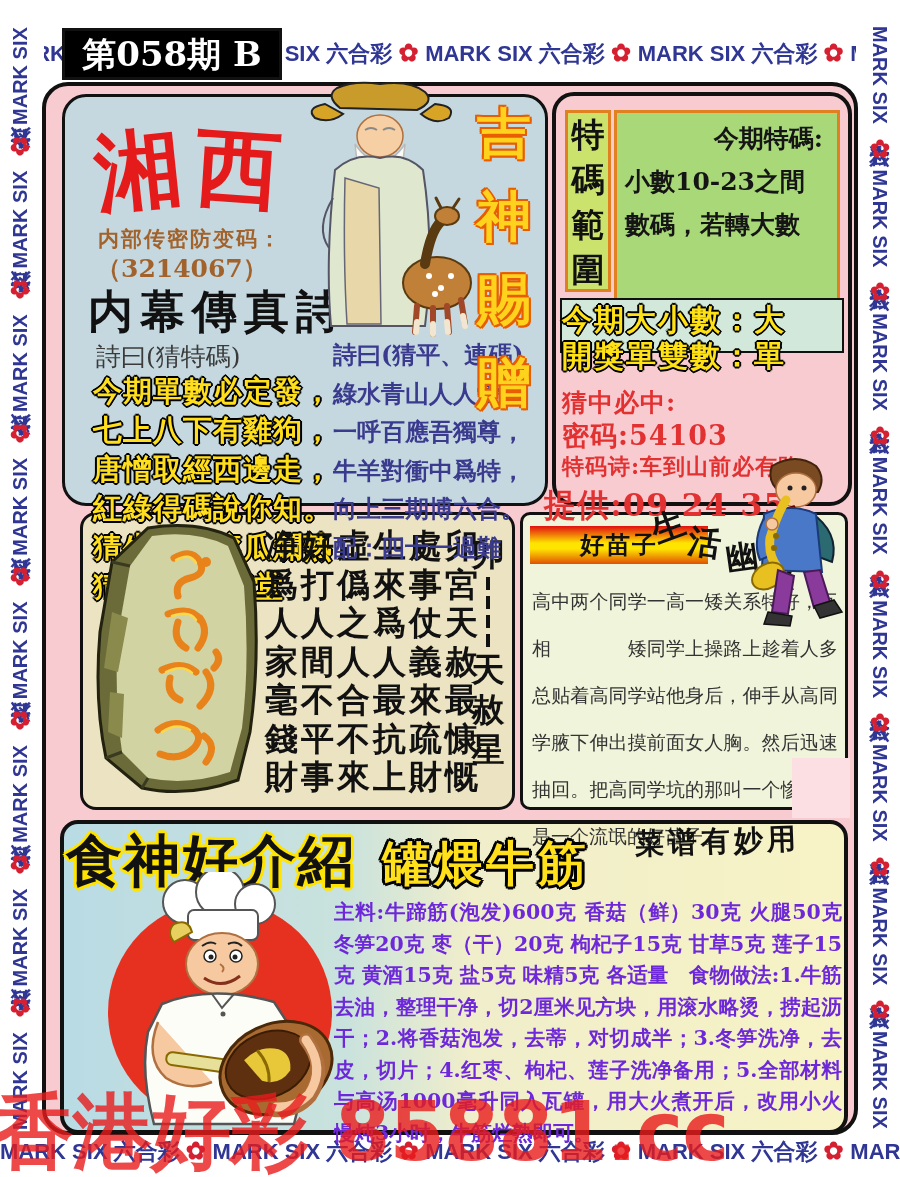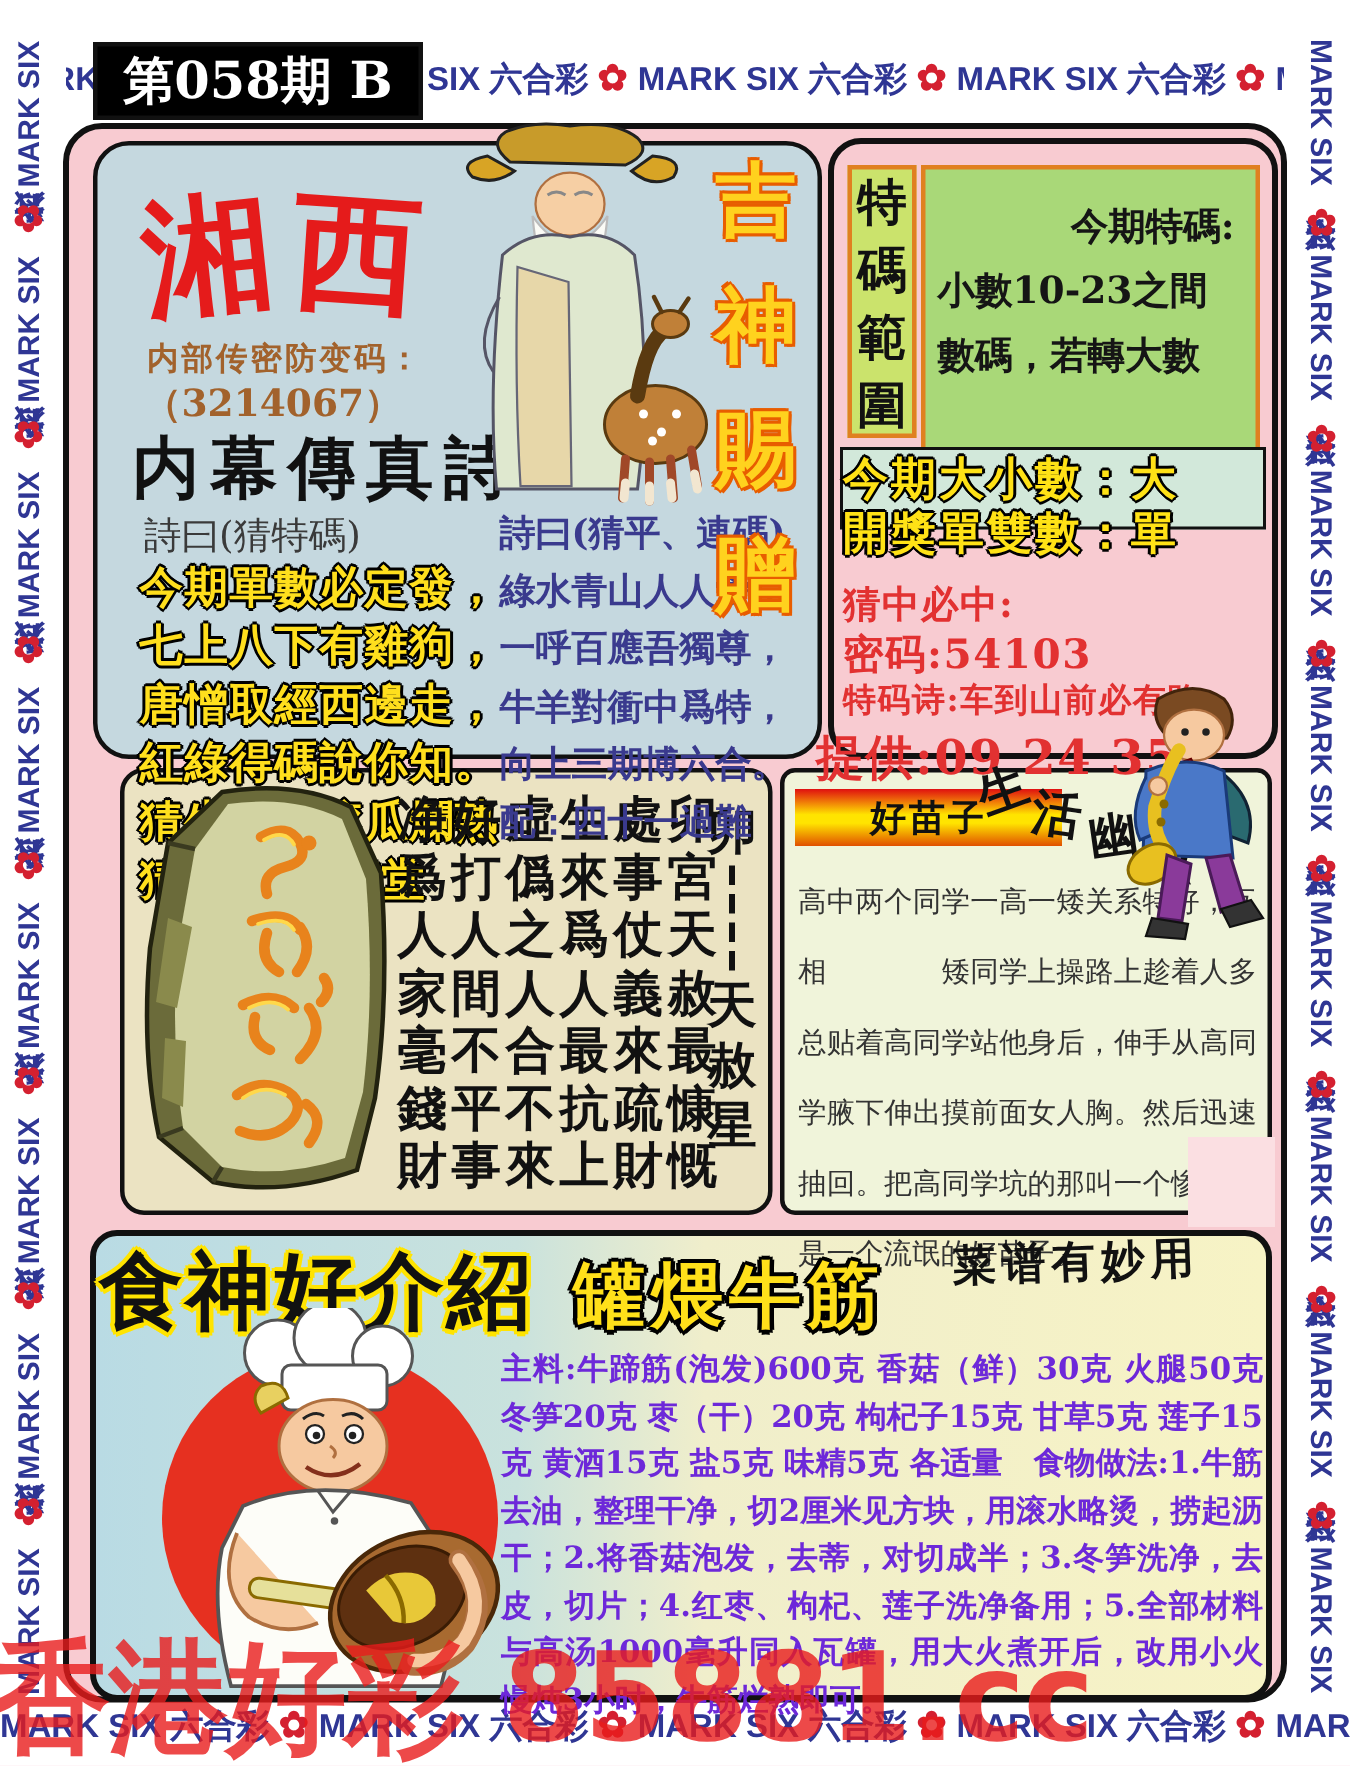--- a/index.html
+++ b/index.html
@@ -56,21 +56,21 @@
   .blessing{left:464px;top:98px;width:80px;z-index:4;display:flex;flex-direction:column;align-items:center;
             gap:10px;font-size:54px;font-weight:900;color:#ffd21e;font-family:"DejaVu Serif",serif;
             text-shadow:-2px 0 #e85d00,2px 0 #e85d00,0 -2px #e85d00,0 2px #e85d00,2px 2px #e85d00,-2px -2px #e85d00;}
   .god-art{left:285px;top:78px;z-index:3;}
 
   
   .range-cell-title{left:565px;top:110px;width:46px;height:182px;background:#cbe36c;border:3px solid #e08020;
         box-sizing:border-box;z-index:3;display:flex;flex-direction:column;align-items:center;justify-content:space-around;
         font-size:33px;font-weight:900;color:#111;}
   .range-cell-body{left:614px;top:110px;width:226px;height:236px;background:#a9d878;border:3px solid #e08020;
-        box-sizing:border-box;z-index:3;padding:16px 8px;font-size:25px;color:#151515;line-height:43px;
+        box-sizing:border-box;z-index:3;padding:4px 8px;font-size:25px;color:#151515;line-height:43px;
         font-family:"DejaVu Serif",serif;font-weight:bold;}
   .range-cell-body .r0{text-align:right;padding-right:6px;}
   .parity-box{left:560px;top:298px;width:284px;height:55px;background:#d2e8da;border:2px solid #111;
         box-sizing:border-box;z-index:3;text-align:left;padding-top:2px;
         font-size:30px;font-weight:900;color:#ffe216;line-height:36px;letter-spacing:2px;
         text-shadow:-2px 0 #000,2px 0 #000,0 -2px #000,0 2px #000,1px 1px #000,-1px -1px #000,1px -1px #000,-1px 1px #000;}
   .tips{z-index:3;color:#e23131;font-weight:bold;font-family:"DejaVu Serif",serif;letter-spacing:1px;}
   .tip0{left:562px;top:386px;font-size:25px;}
   .tip1{left:562px;top:418px;font-size:27px;}
   .tip2{left:562px;top:452px;font-size:22px;}

